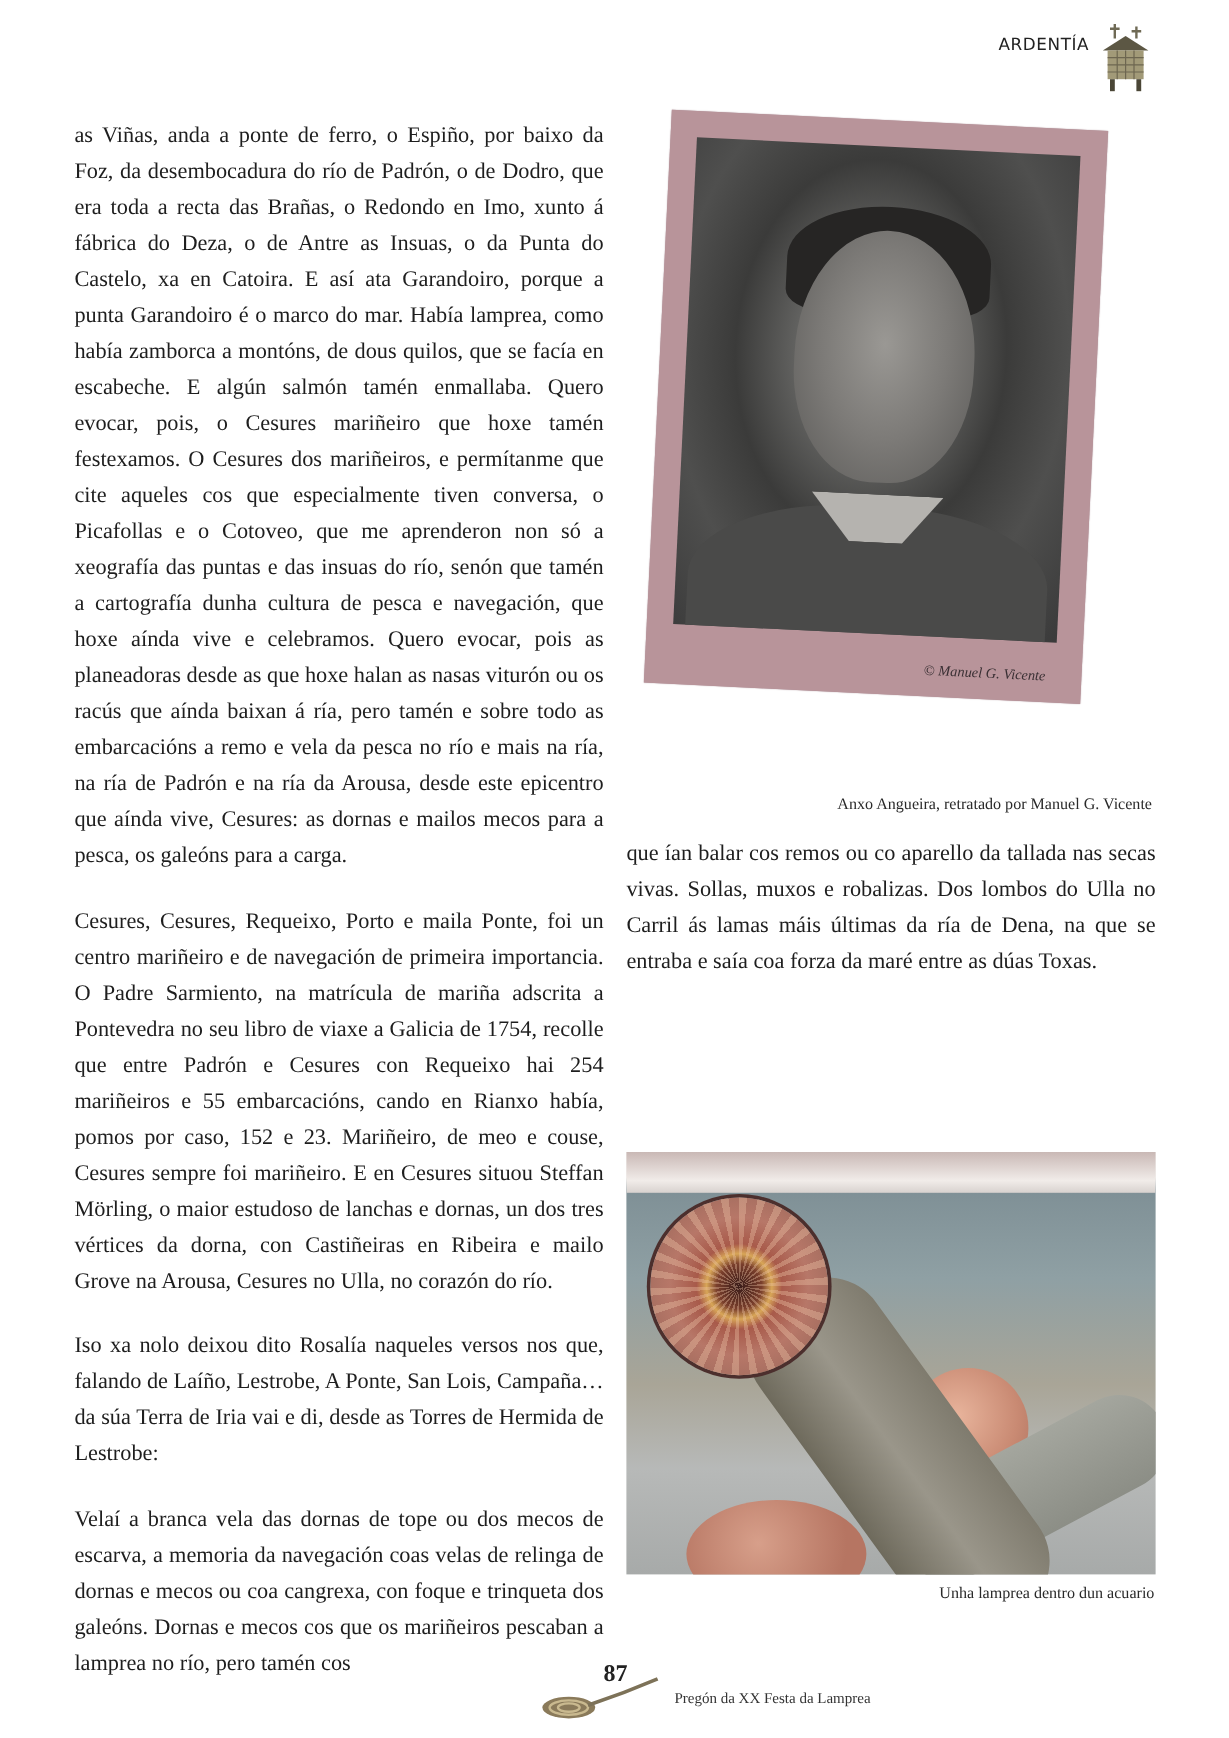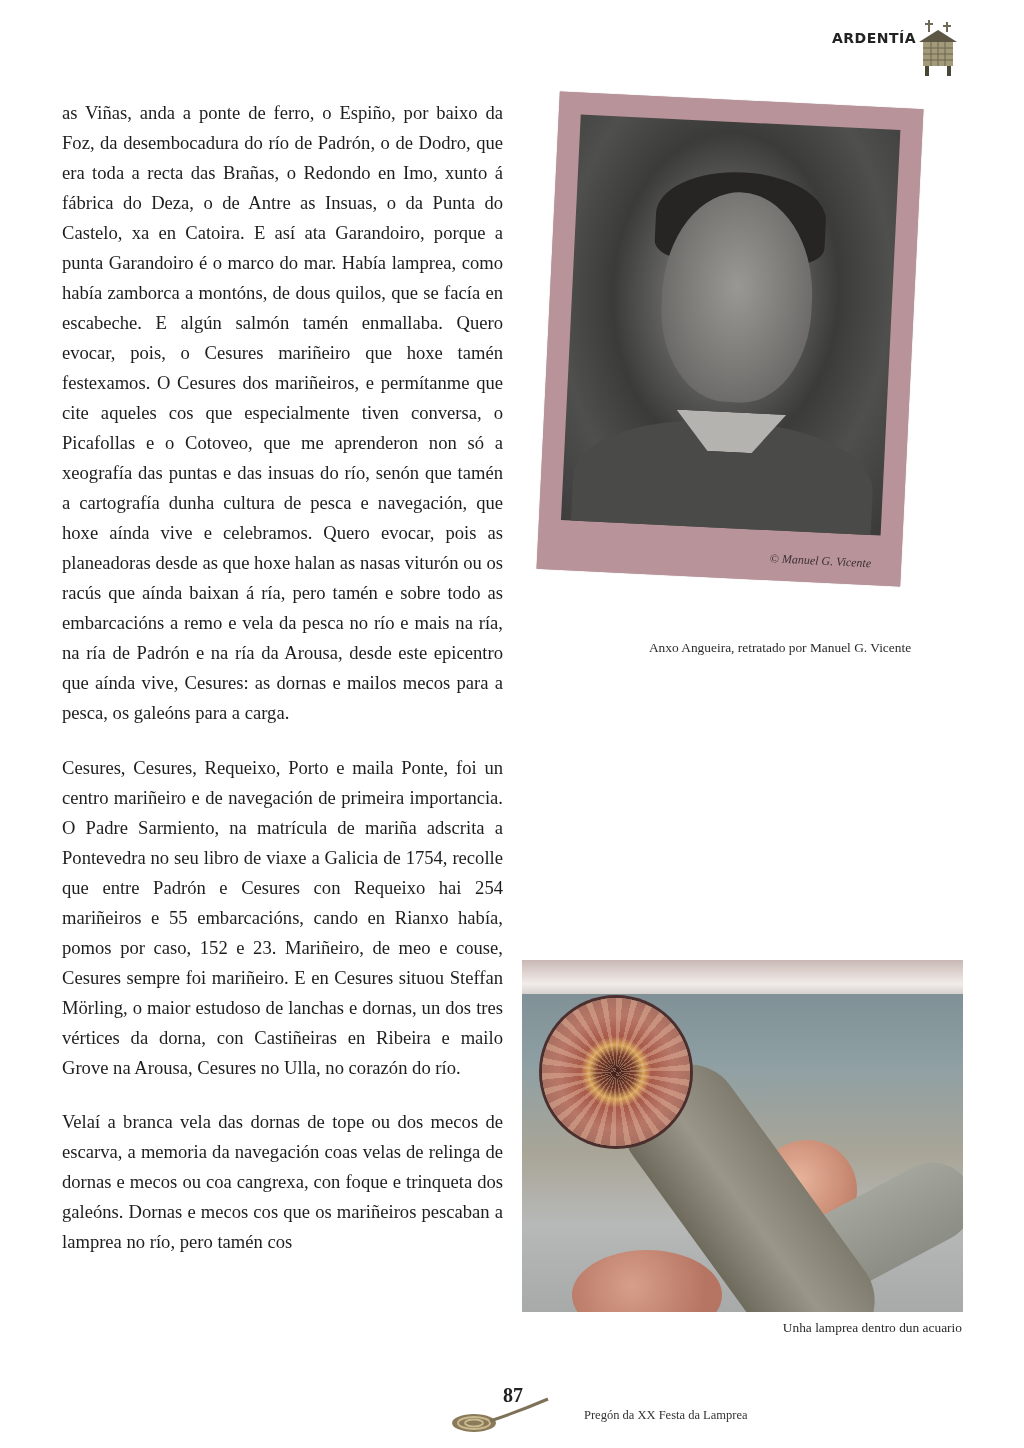--- a/index.html
+++ b/index.html
@@ -1,43 +1,43 @@
 <!DOCTYPE html>
 <html><head>
 <meta charset="utf-8">
 <style>
   html, body { margin: 0; padding: 0; background: #ffffff; }
   body { width: 1024px; height: 1448px; position: relative; overflow: hidden; font-family: "Liberation Serif", "DejaVu Serif", serif; color: #1e1e1e; }
-  .header-brand { position: absolute; left: 832px; top: 30px; font-family: "DejaVu Sans", sans-serif; font-weight: bold; font-size: 14px; letter-spacing: 0.5px; color: #222; }
+  .header-brand { position: absolute; left: 832px; top: 30px; font-family: "DejaVu Sans", sans-serif; font-weight: normal; font-size: 14px; letter-spacing: 0.5px; color: #222; }
   .header-logo { position: absolute; left: 915px; top: 18px; width: 46px; height: 62px; }
   .col { position: absolute; font-size: 18.6px; line-height: 30px; text-align: justify; }
   .col p { margin: 0 0 24.6px 0; }
   .col-left { left: 62px; top: 98px; width: 441px; }
   .col-right { left: 522px; top: 697px; width: 441px; }
   .photo-portrait { position: absolute; left: 548px; top: 100px; width: 364px; height: 478px; background: #b8949a; transform: rotate(2.8deg); transform-origin: center; box-shadow: 0 0 1px #a0808a; }
   .photo-portrait .inner { position: absolute; left: 22px; top: 22px; right: 22px; bottom: 50px; background: radial-gradient(ellipse at 48% 42%, #8a8a88 0%, #6a6a68 22%, #3b3b3a 48%, #4f4f4e 70%, #3a3a3a 100%); overflow: hidden; }
   .photo-portrait .face { position: absolute; left: 90px; top: 70px; width: 150px; height: 210px; border-radius: 50% 50% 45% 45%; background: radial-gradient(ellipse at 50% 45%, #9a9894 0%, #7c7a77 50%, #5a5957 100%); }
   .photo-portrait .hair { position: absolute; left: 80px; top: 50px; width: 170px; height: 90px; border-radius: 50% 50% 20% 20%; background: #262524; }
   .photo-portrait .shoulders { position: absolute; left: 10px; top: 300px; width: 300px; height: 140px; border-radius: 45% 45% 0 0; background: #4a4a49; }
   .photo-portrait .collar { position: absolute; left: 110px; top: 290px; width: 110px; height: 40px; background: #b5b3af; clip-path: polygon(0 0, 100% 0, 70% 100%, 30% 100%); }
   .photo-portrait .credit { position: absolute; right: 30px; bottom: 14px; font-style: italic; font-size: 12px; color: #3a3034; }
   .caption { position: absolute; font-size: 13.4px; color: #2a2a2a; text-align: right; }
-  .caption-portrait { left: 600px; top: 640px; width: 360px; text-align: center; }
+  .caption-portrait { left: 600px; top: 662px; width: 360px; }
   .caption-lamprey { left: 640px; top: 1320px; width: 322px; }
   .photo-lamprey { position: absolute; left: 522px; top: 960px; width: 441px; height: 352px; overflow: hidden; background: linear-gradient(180deg, #d9cfcb 0%, #e8e2de 6%, #7f9096 9%, #8fa0a4 30%, #a9a597 55%, #b7b9b8 75%, #a7aaa9 100%); }
   .photo-lamprey .waterline { position: absolute; left: 0; top: 0; width: 100%; height: 34px; background: linear-gradient(180deg, #c9b8b5 0%, #f1ece9 70%, #d8d2cf 100%); }
   .photo-lamprey .body { position: absolute; left: 70px; top: 120px; width: 120px; height: 330px; background: linear-gradient(90deg, #6e6a5c 0%, #9a968a 50%, #7f7b6e 100%); transform: rotate(-36deg); transform-origin: top center; border-radius: 50px; }
   .photo-lamprey .body2 { position: absolute; left: 220px; top: 240px; width: 240px; height: 80px; background: linear-gradient(180deg, #a4a69e 0%, #8c8e86 100%); border-radius: 0 60px 60px 60px; transform: rotate(-28deg); }
   .photo-lamprey .pebble1 { position: absolute; left: 235px; top: 180px; width: 100px; height: 100px; border-radius: 50%; background: radial-gradient(circle at 40% 40%, #e8b49c 0%, #c98a73 60%, #a86d5c 100%); }
   .photo-lamprey .pebble2 { position: absolute; left: 50px; top: 290px; width: 150px; height: 90px; border-radius: 50%; background: radial-gradient(circle at 40% 40%, #d79f8a 0%, #b67562 70%); }
   .photo-lamprey .mouth { position: absolute; left: 20px; top: 38px; width: 148px; height: 148px; border-radius: 50%; background: radial-gradient(circle, #3a1c1a 0%, #7a3f2c 18%, #d8a658 26%, #a85a4a 34%, #b77768 55%, #9e6a5c 85%, #5e3a38 100%); box-shadow: 0 0 0 3px #4c2f2d; }
   .photo-lamprey .mouth::after { content: ""; position: absolute; left: 0; top: 0; right: 0; bottom: 0; border-radius: 50%; background: repeating-conic-gradient(rgba(240,200,170,0.35) 0deg 5deg, rgba(0,0,0,0) 5deg 12deg); }
   .footer-ornament { position: absolute; left: 450px; top: 1395px; width: 100px; height: 40px; }
   .page-number { position: absolute; left: 503px; top: 1384px; font-size: 20px; color: #222; font-weight: bold; }
-  .footer-title { position: absolute; left: 562px; top: 1408px; font-size: 12.5px; color: #333; margin-left: 22px; }
+  .footer-title { position: absolute; left: 562px; top: 1408px; font-size: 12.5px; color: #333; }
 </style>
 </head>
 <body>
 
 <div class="header-brand">ARDENTÍA</div>
 <svg class="header-logo" viewBox="0 0 46 62">
   <line x1="14" y1="2" x2="14" y2="14" stroke="#6f6a55" stroke-width="2"></line>
   <line x1="10" y1="6" x2="18" y2="6" stroke="#6f6a55" stroke-width="2"></line>
   <line x1="32" y1="4" x2="32" y2="14" stroke="#6f6a55" stroke-width="2"></line>
   <line x1="28" y1="8" x2="36" y2="8" stroke="#6f6a55" stroke-width="2"></line>
@@ -51,35 +51,37 @@
       <line x1="23" y1="24" x2="23" y2="48"></line>
       <line x1="30" y1="24" x2="30" y2="48"></line>
   </g>
   <rect x="10" y="48" width="4" height="10" fill="#4a4636"></rect>
   <rect x="32" y="48" width="4" height="10" fill="#4a4636"></rect>
 </svg>
 
 <div class="col col-left">
   <p>as Viñas, anda a ponte de ferro, o Espiño, por baixo da Foz, da desembocadura do río de Padrón, o de Dodro, que era toda a recta das Brañas, o Redondo en Imo, xunto á fábrica do Deza, o de Antre as Insuas, o da Punta do Castelo, xa en Catoira. E así ata Garandoiro, porque a punta Garandoiro é o marco do mar. Había lamprea, como había zamborca a montóns, de dous quilos, que se facía en escabeche. E algún salmón tamén enmallaba. Quero evocar, pois, o Cesures mariñeiro que hoxe tamén festexamos. O Cesures dos mariñeiros, e permítanme que cite aqueles cos que especialmente tiven conversa, o Picafollas e o Cotoveo, que me aprenderon non só a xeografía das puntas e das insuas do río, senón que tamén a cartografía dunha cultura de pesca e navegación, que hoxe aínda vive e celebramos. Quero evocar, pois as planeadoras desde as que hoxe halan as nasas viturón ou os racús que aínda baixan á ría, pero tamén e sobre todo as embarcacións a remo e vela da pesca no río e mais na ría, na ría de Padrón e na ría da Arousa, desde este epicentro que aínda vive, Cesures: as dornas e mailos mecos para a pesca, os galeóns para a carga.</p>
   <p>Cesures, Cesures, Requeixo, Porto e maila Ponte, foi un centro mariñeiro e de navegación de primeira importancia. O Padre Sarmiento, na matrícula de mariña adscrita a Pontevedra no seu libro de viaxe a Galicia de 1754, recolle que entre Padrón e Cesures con Requeixo hai 254 mariñeiros e 55 embarcacións, cando en Rianxo había, pomos por caso, 152 e 23. Mariñeiro, de meo e couse, Cesures sempre foi mariñeiro. E en Cesures situou Steffan Mörling, o maior estudoso de lanchas e dornas, un dos tres vértices da dorna, con Castiñeiras en Ribeira e mailo Grove na Arousa, Cesures no Ulla, no corazón do río.</p>
+  <p>Iso xa nolo deixou dito Rosalía naqueles versos nos que, falando de Laíño, Lestrobe, A Ponte, San Lois, Campaña… da súa Terra de Iria vai e di, desde as Torres de Hermida de Lestrobe:</p>
   <p>Velaí a branca vela das dornas de tope ou dos mecos de escarva, a memoria da navegación coas velas de relinga de dornas e mecos ou coa cangrexa, con foque e trinqueta dos galeóns. Dornas e mecos cos que os mariñeiros pescaban a lamprea no río, pero tamén cos</p>
 </div>
 
 <div class="photo-portrait">
   <div class="inner">
     <div class="shoulders"></div>
     <div class="collar"></div>
     <div class="hair"></div>
     <div class="face"></div>
   </div>
   <div class="credit">© Manuel G. Vicente</div>
 </div>
 <div class="caption caption-portrait">Anxo Angueira, retratado por Manuel G. Vicente</div>
 
 <div class="col col-right">
+  <p>que ían balar cos remos ou co aparello da tallada nas secas vivas. Sollas, muxos e robalizas. Dos lombos do Ulla no Carril ás lamas máis últimas da ría de Dena, na que se entraba e saía coa forza da maré entre as dúas Toxas.</p>
 </div>
 
 <div class="photo-lamprey">
   <div class="waterline"></div>
   <div class="pebble2"></div>
   <div class="pebble1"></div>
   <div class="body2"></div>
   <div class="body"></div>
   <div class="mouth"></div>
 </div>

